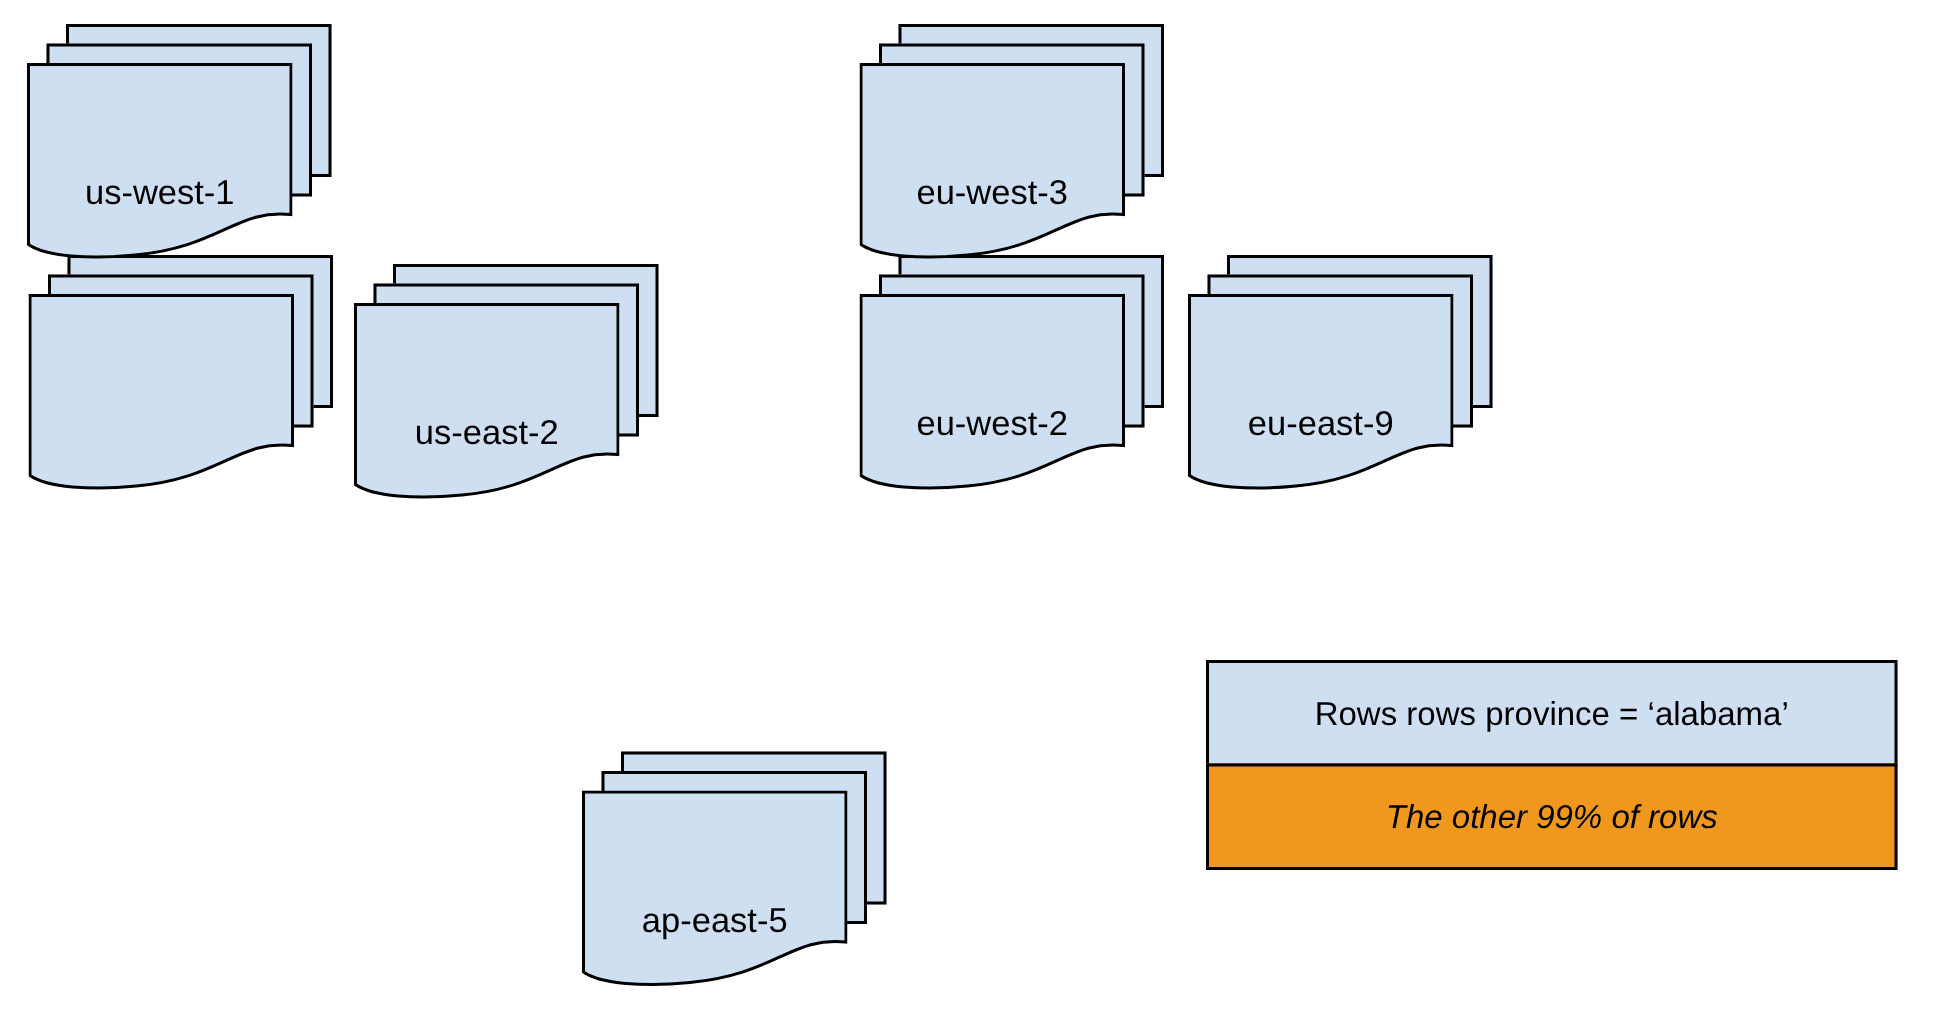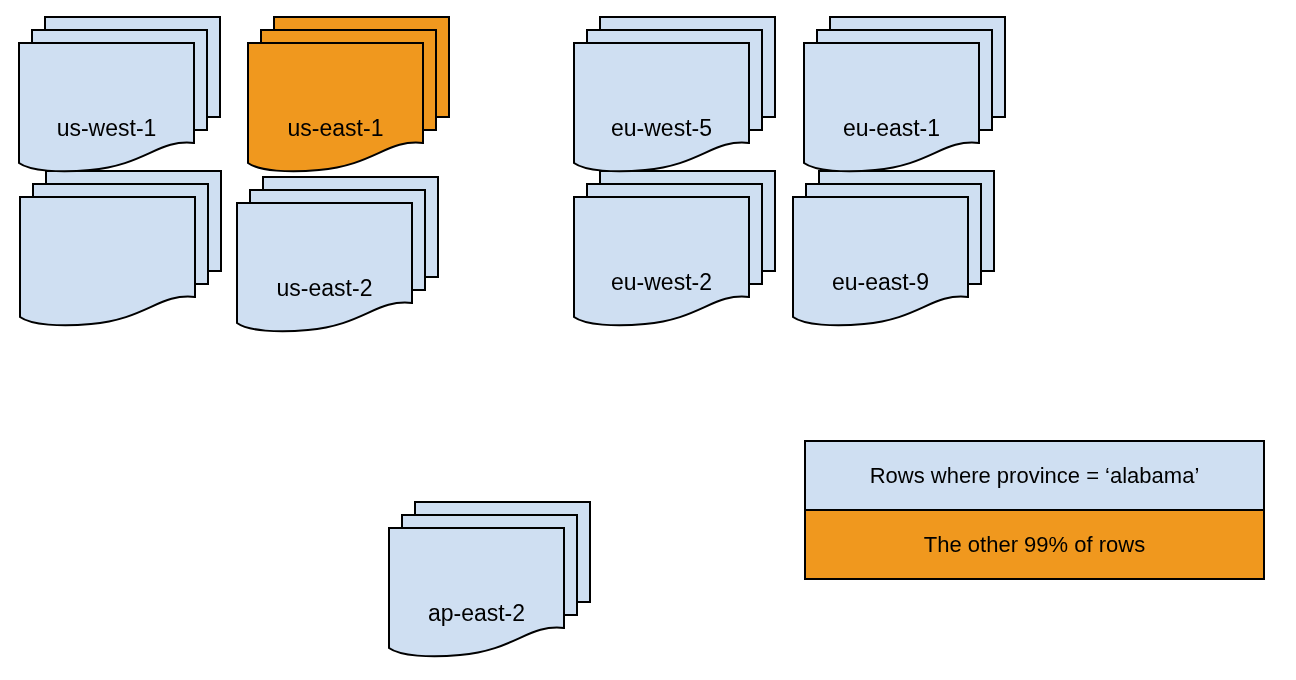--- a/index.html
+++ b/index.html
@@ -81,21 +81,21 @@
   .legend-row {
     box-sizing: border-box;
     width: 461px;
     height: 71px;
     border: 2px solid var(--stroke, #000);
     background-color: currentColor;
     display: flex;
     align-items: center;
     justify-content: center;
   }
-  .legend-row + .legend-row { margin-top: -2px; }
+  .legend-row + .legend-row { margin-top: -2px; font-style: italic; }
   .legend-row[data-variant="alabama_rows"] { color: var(--alabama_rows, #cfe0f2); }
   .legend-row[data-variant="other_rows"]   { color: var(--other_rows, #f0981e); }
   .legend-row .legend-text {
     font-size: 22px;
     color: var(--text, #000);
     white-space: nowrap;
   }
 </style>
 </head>
 <body>
@@ -104,46 +104,30 @@
 
   <div class="stack z-front" style="left:18px; top:16px;" data-variant="alabama_rows">
     <div class="page back"></div>
     <div class="page mid"></div>
     <svg class="front" width="177" height="132" viewBox="0 0 177 132">
       <path d="M1,1 H176 V101 C140,97 128,123 72,128 C42,131 12,129 1,121 Z"></path>
     </svg>
     <div class="label">us-west-1</div>
   </div>
 
-  <div class="stack z-front" style="left:247px; top:16px;" data-variant="other_rows">
-    <div class="page back"></div>
-    <div class="page mid"></div>
-    <svg class="front" width="177" height="132" viewBox="0 0 177 132">
-      <path d="M1,1 H176 V101 C140,97 128,123 72,128 C42,131 12,129 1,121 Z"></path>
-    </svg>
-    <div class="label">us-east-1</div>
-  </div>
 
   <div class="stack z-front" style="left:573px; top:16px;" data-variant="alabama_rows">
     <div class="page back"></div>
     <div class="page mid"></div>
     <svg class="front" width="177" height="132" viewBox="0 0 177 132">
       <path d="M1,1 H176 V101 C140,97 128,123 72,128 C42,131 12,129 1,121 Z"></path>
     </svg>
-    <div class="label">eu-west-5</div>
+    <div class="label">eu-west-3</div>
   </div>
 
-  <div class="stack z-front" style="left:803px; top:16px;" data-variant="alabama_rows">
-    <div class="page back"></div>
-    <div class="page mid"></div>
-    <svg class="front" width="177" height="132" viewBox="0 0 177 132">
-      <path d="M1,1 H176 V101 C140,97 128,123 72,128 C42,131 12,129 1,121 Z"></path>
-    </svg>
-    <div class="label">eu-east-1</div>
-  </div>
 
   <div class="stack z-back" style="left:19px; top:170px;" data-variant="alabama_rows">
     <div class="page back"></div>
     <div class="page mid"></div>
     <svg class="front" width="177" height="132" viewBox="0 0 177 132">
       <path d="M1,1 H176 V101 C140,97 128,123 72,128 C42,131 12,129 1,121 Z"></path>
     </svg>
   </div>
 
   <div class="stack z-back" style="left:236px; top:176px;" data-variant="alabama_rows">
@@ -173,25 +157,25 @@
     <div class="label">eu-east-9</div>
   </div>
 
 
   <div class="stack z-back" style="left:388px; top:501px;" data-variant="alabama_rows">
     <div class="page back"></div>
     <div class="page mid"></div>
     <svg class="front" width="177" height="132" viewBox="0 0 177 132">
       <path d="M1,1 H176 V101 C140,97 128,123 72,128 C42,131 12,129 1,121 Z"></path>
     </svg>
-    <div class="label">ap-east-2</div>
+    <div class="label">ap-east-5</div>
   </div>
 
   <div class="legend">
     <div class="legend-row" data-variant="alabama_rows">
-      <span class="legend-text">Rows where province = ‘alabama’</span>
+      <span class="legend-text">Rows rows province = ‘alabama’</span>
     </div>
     <div class="legend-row" data-variant="other_rows">
       <span class="legend-text">The other 99% of rows</span>
     </div>
   </div>
 
 </div>
 
 </body></html>

